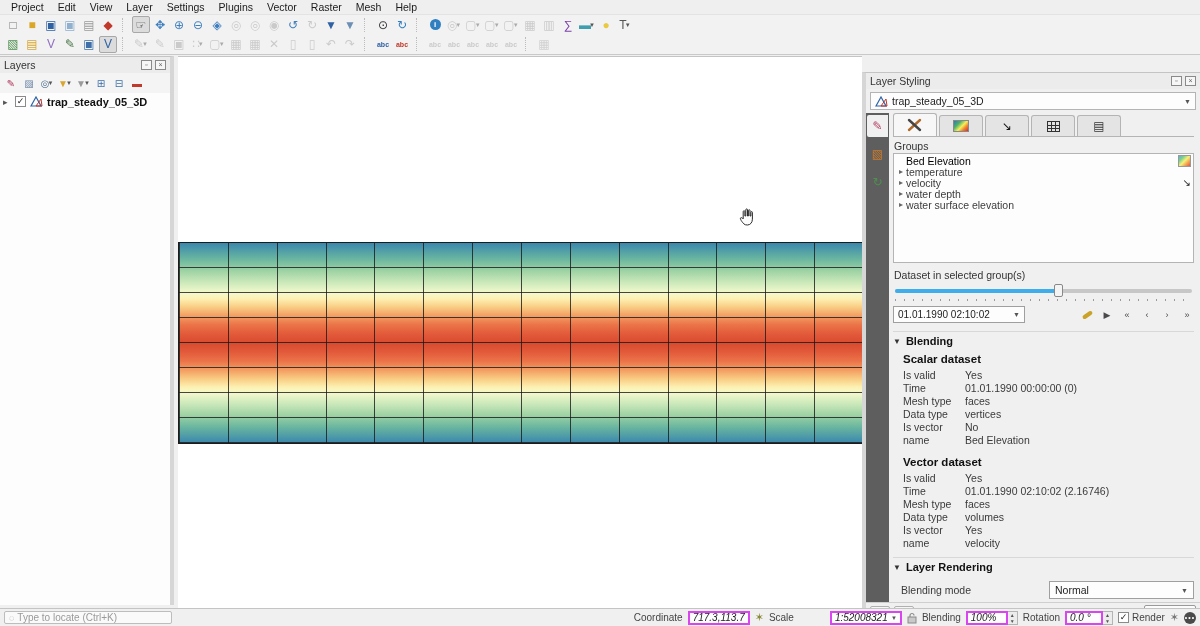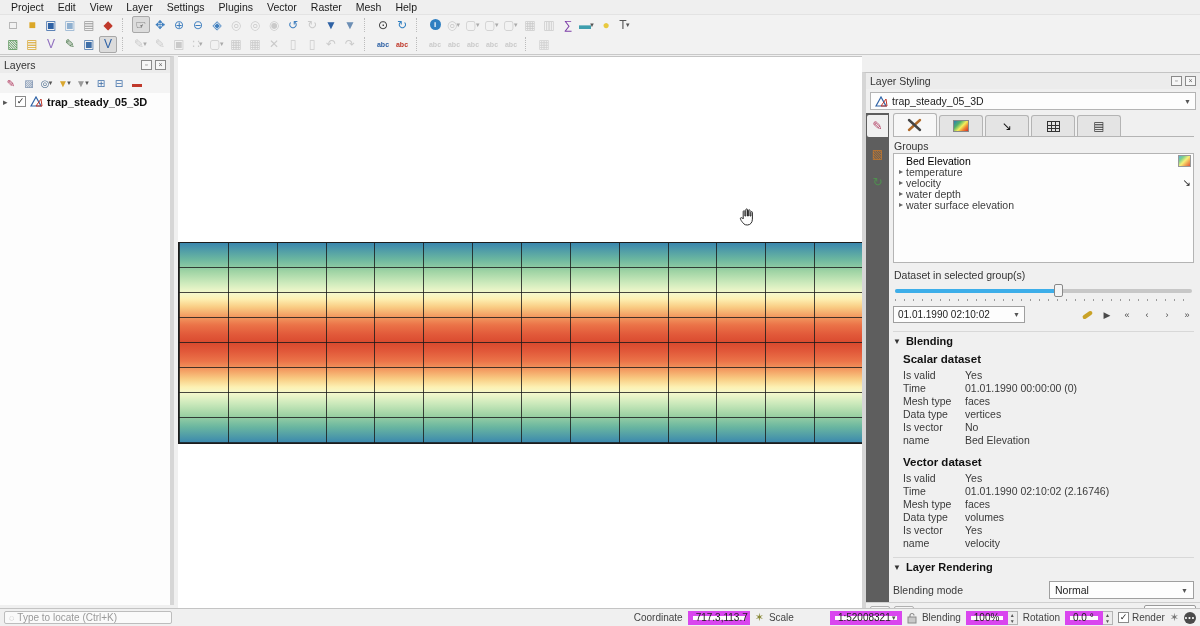--- a/index.html
+++ b/index.html
@@ -103,41 +103,41 @@
     font-size:9px; color:#4a4a4a;}
   .wrench { width:11px; height:4px; background:#c9a227; border-radius:2px; transform:rotate(-35deg); }
 
   .section-header { display:flex; align-items:center; gap:5px; height:16px; margin-top:8px;
     font-weight:bold; font-size:11px; color:#111; border-top:1px solid #d8d8d8; padding-top:3px;}
   .section-header .tri { font-size:8px; color:#333;}
   .meta-block { margin:6px 0 0 10px; }
   .meta-title { font-weight:bold; font-size:11.5px; color:#111; margin-bottom:3px;}
   .meta-row { display:flex; font-size:10.5px; color:#3a3a3a; height:13px; align-items:center;}
   .meta-row .k { width:62px; flex:0 0 auto;}
-  .blend-row { display:flex; align-items:center; margin:8px 0 0 0;}
+  .blend-row { display:flex; align-items:center; margin:8px 0 0 8px;}
   .blend-row .lbl { font-size:10.5px; color:#3a3a3a;}
   #blend-combo { margin-left:auto; width:145px; height:18px; background:#fdfdfd; border:1px solid #9f9f9f;
     display:flex; align-items:center; padding:0 5px; font-size:10.5px;}
   #blend-combo .arrow { margin-left:auto; font-size:7px; color:#555;}
 
   #sp-footer { position:absolute; left:0; right:0; bottom:0; height:22px; background:#f0f0f0;
     border-top:1px solid #cfcfcf; display:flex; align-items:center; padding:0 4px; gap:4px;}
   .hist-btn { width:20px; height:16px; border:1px solid #b0b0b0; border-radius:2px; background:#f6f6f6;
     display:flex; align-items:center; justify-content:center; font-size:11px;}
   #live-update { margin-left:auto; display:flex; align-items:center; gap:4px; font-size:10.5px; color:#222;}
   #apply-btn { width:52px; height:17px; border:1px solid #9a9a9a; border-radius:2px; background:#fcfcfc;
     display:flex; align-items:center; justify-content:center; gap:3px; font-size:10.5px; font-weight:bold;}
 
   
   #statusbar { position:absolute; left:0; top:608px; width:1200px; height:18px; background:#f0f0f0;
     border-top:1px solid #c4c4c4; display:flex; align-items:center; padding:0 4px; gap:5px; font-size:10px; color:#555;}
   #locator { width:168px; height:13px; border:1px solid #bdbdbd; border-radius:2px; background:#fafafa;
     display:flex; align-items:center; gap:3px; padding:0 4px; color:#9a9a9a;}
-  .sb-field { height:14px; background:#fdfdfd; border:5px solid #d946ef; display:flex; align-items:center;
-    padding:0 3px; color:#222; }
+  .sb-field { height:14px; background:#fdfdfd; border:2px solid #d946ef; display:flex; align-items:center;
+    padding:0 3px; color:#222;font-style:italic; }
   .sb-label { color:#444; }
   .spin { display:flex; align-items:stretch; }
   .spin .arrows { display:flex; flex-direction:column; justify-content:center; font-size:5px; color:#555;
     border:1px solid #b4b4b4; border-left:none; background:#ececec; padding:0 2px;}
   #msg-icon { width:12px; height:12px; border-radius:50%; background:#4a4a4a; color:#fff; font-size:7px;
     display:flex; align-items:center; justify-content:center; letter-spacing:1px;}
 </style>
 </head>
 <body>
 

